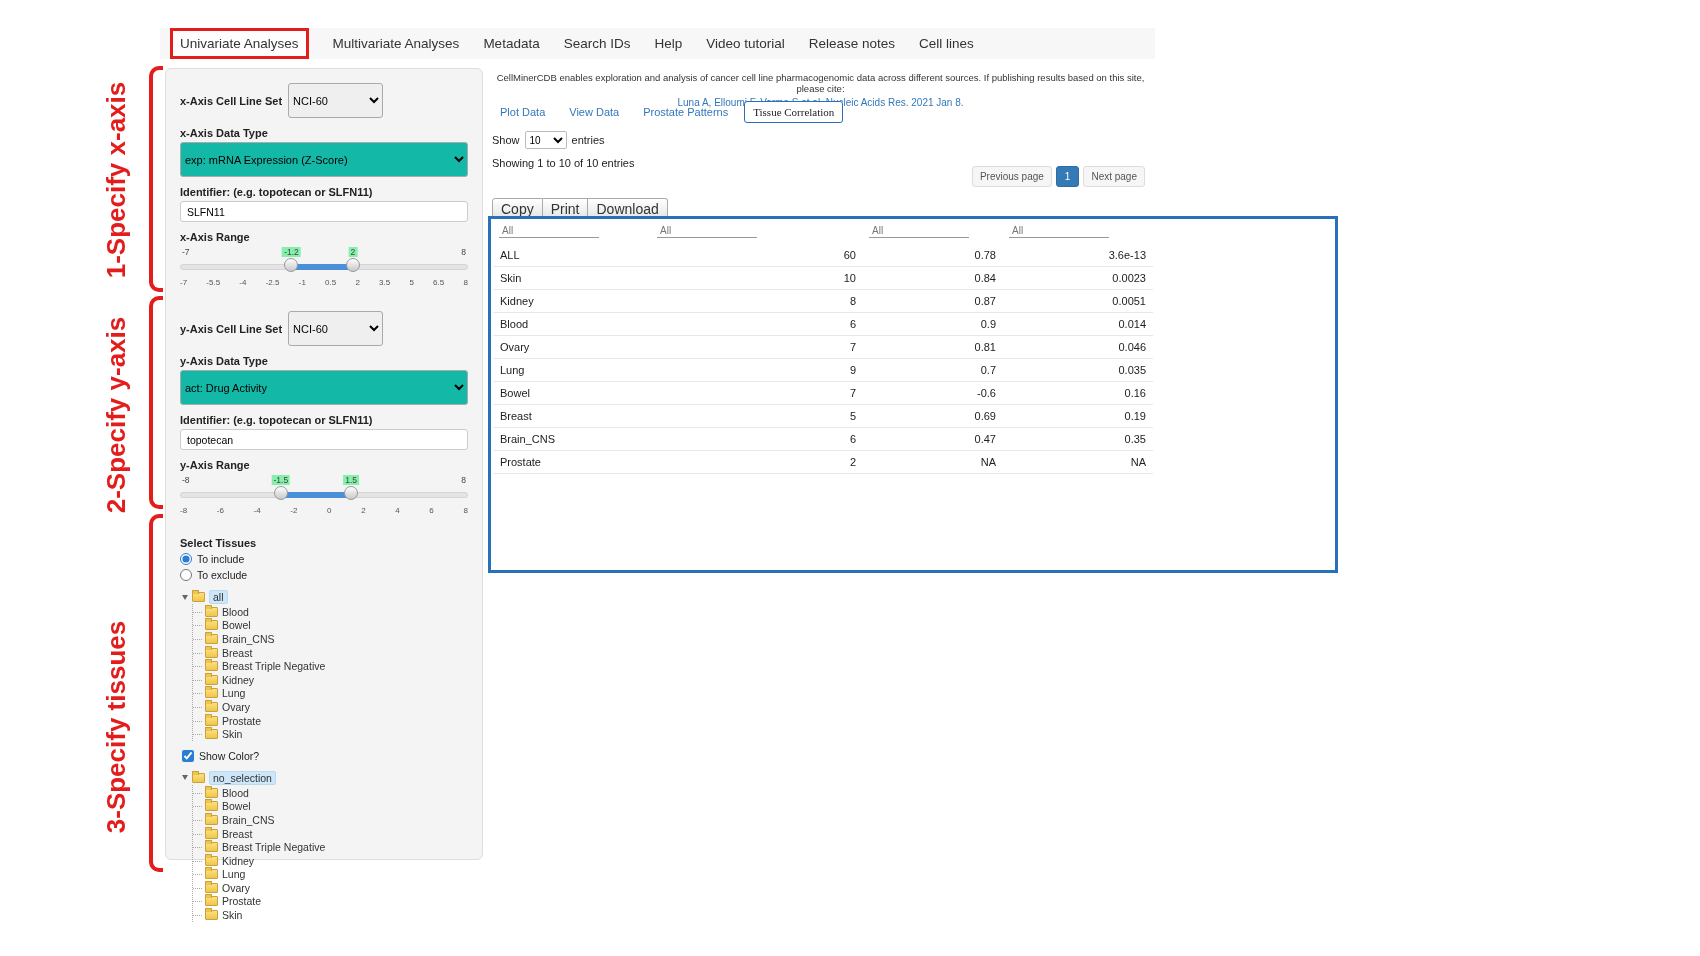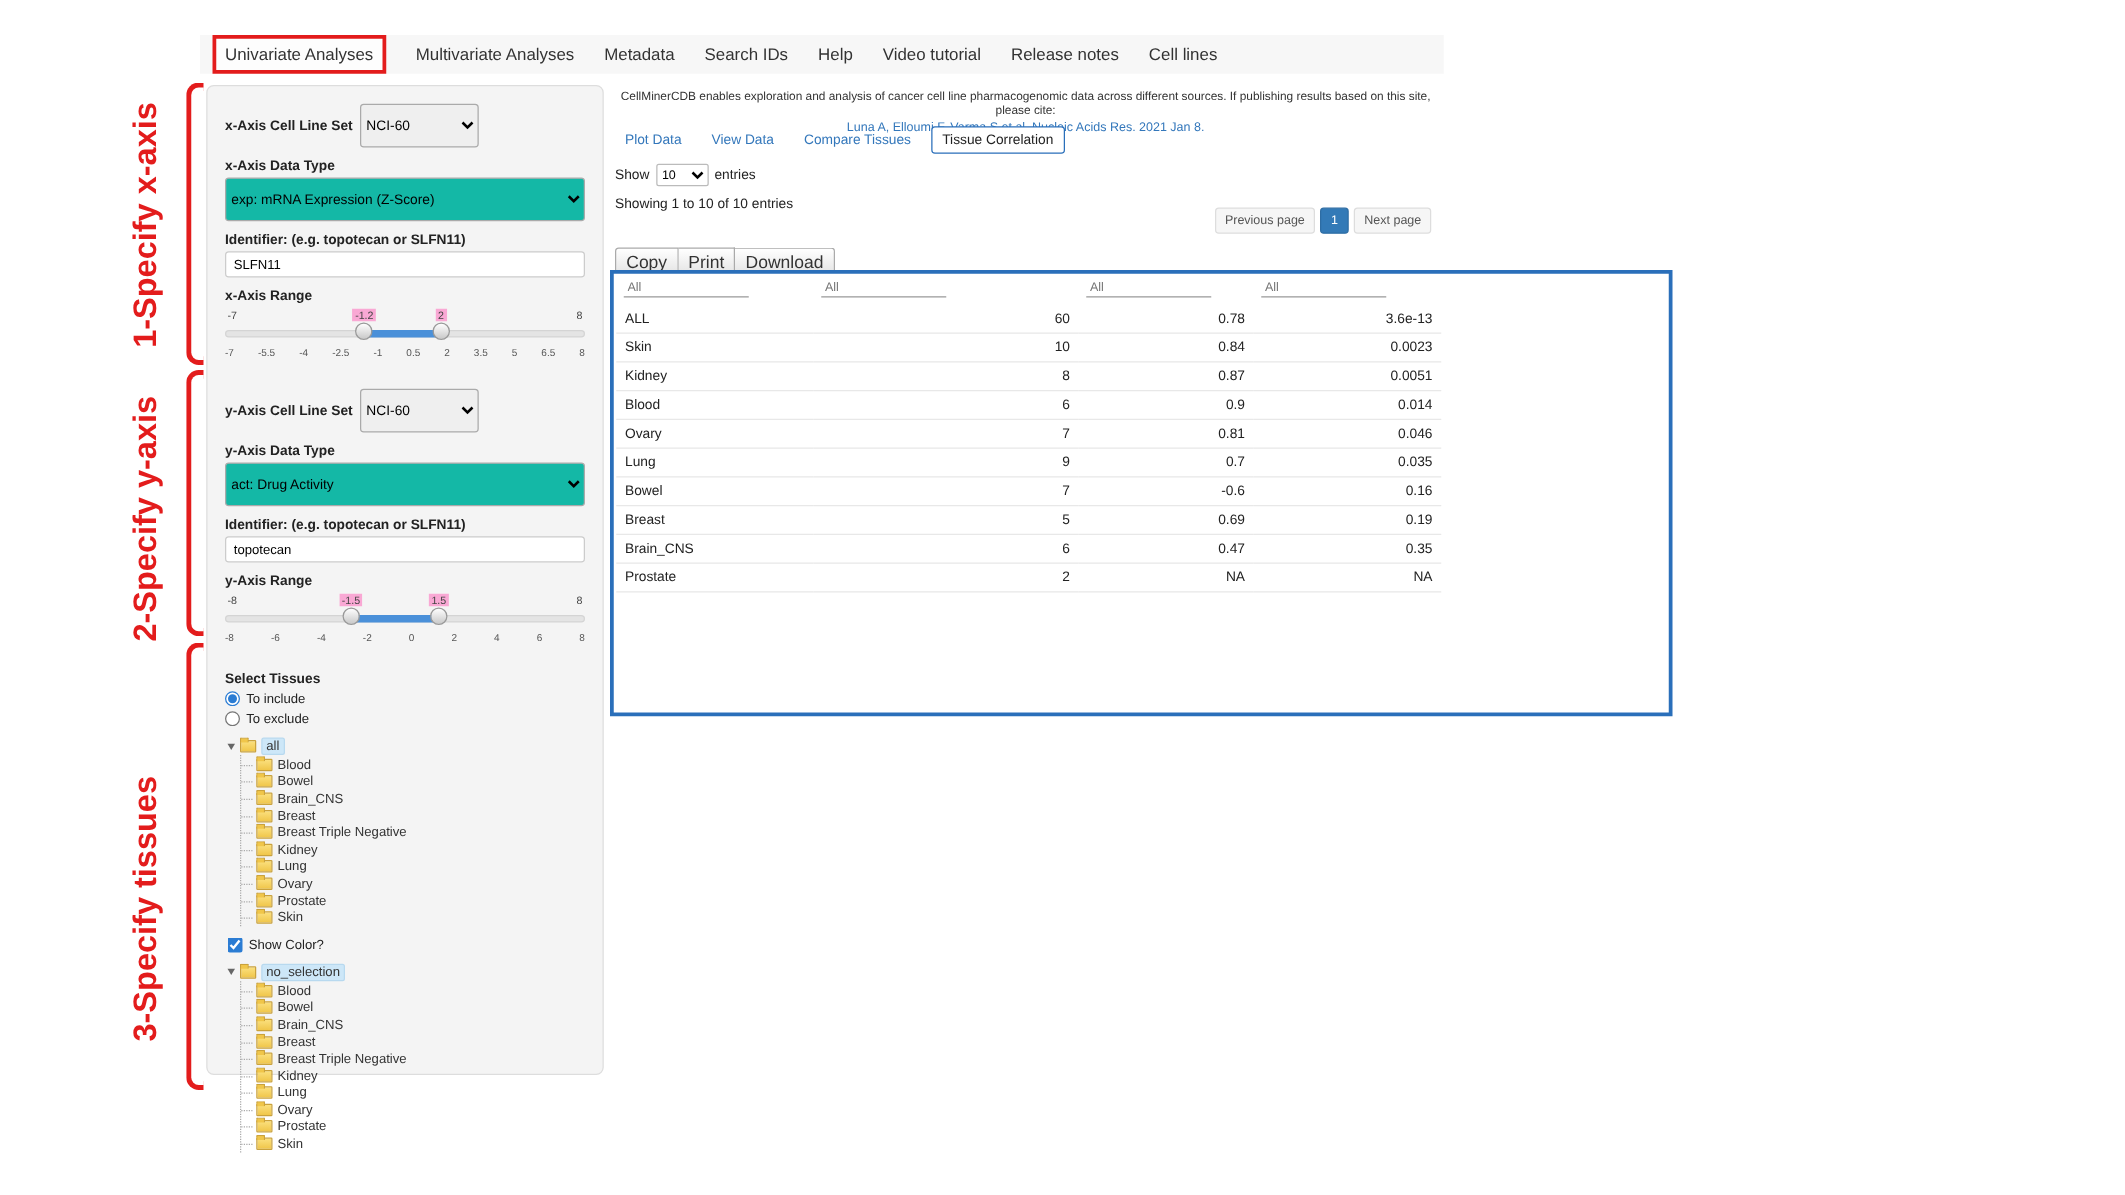--- a/index.html
+++ b/index.html
@@ -79,21 +79,21 @@
     border: 1px solid #ccc; border-radius: 3px;
     font-size: 10.5px; padding: 0 6px; background: #fff;
   }
 
   
   .slider { position: relative; height: 50px; margin-top: 4px; }
   .sl-min  { position:absolute; left:2px;  top:0; font-size:8.5px; color:#444; }
   .sl-max  { position:absolute; right:2px; top:0; font-size:8.5px; color:#444; }
   .sl-from, .sl-to {
     position:absolute; top:0; transform:translateX(-50%);
-    font-size:8.5px; color:#444; background:#f9a8d4; padding:0 2px;
+    font-size:8.5px; color:#444; background:#86efac; padding:0 2px;
   }
   .sl-track {
     position:absolute; left:0; right:0; top:17px; height:6px;
     background:#e4e4e4; border:1px solid #d4d4d4; border-radius:3px;
   }
   .sl-fill {
     position:absolute; top:17px; height:6px;
     background:#4a90d9; border-radius:3px;
   }
   .sl-handle {
@@ -154,21 +154,21 @@
     border-radius:1px 1px 0 0;
   }
 
   
   .main { position:absolute; left:488px; top:70px; width:852px; height:560px; }
   .citation { position:absolute; top:2px; left:0; width:665px; text-align:center; font-size:9.5px; color:#333; }
   .cite-link { color:#3377bb; font-size:10px; margin-top:3px; display:block; cursor:pointer; }
 
   .subtabs { position:absolute; top:31px; left:4px; display:flex; align-items:center; gap:8px; font-size:11px; }
   .subtab { color:#3377bb; padding:4px 8px; cursor:pointer; white-space:nowrap; }
-  .subtab.active { color:#222; border:1px solid #2a6fba; border-radius:3px; background:#fff; }
+  .subtab.active { color:#222; border:1px solid #2a6fba; border-radius:3px; background:#fff;font-family:Liberation Serif, serif; }
 
   .show-row { position:absolute; top:61px; left:4px; display:flex; align-items:center; gap:5px; font-size:11px; }
   .show-row select { font-size:10px; height:18px; width:42px; border:1px solid #bbb; border-radius:2px; background:#fff; }
 
   .showing-text { position:absolute; top:87px; left:4px; font-size:11px; }
 
   .pagination { position:absolute; top:96px; right:195px; display:flex; align-items:center; gap:4px; font-size:10px; }
   .page-btn { border:1px solid #ddd; background:#f6f6f6; color:#555; padding:4px 7px; border-radius:3px; cursor:pointer; white-space:nowrap; }
   .page-current { background:#337ab7; color:#fff; border:1px solid #2e6da4; padding:4px 8px; border-radius:3px; cursor:pointer; }
 
@@ -430,21 +430,21 @@
 <div class="main">
 
   <div class="citation">
     <span>CellMinerCDB enables exploration and analysis of cancer cell line pharmacogenomic data across different sources. If publishing results based on this site, please cite:</span>
     <span class="cite-link">Luna A, Elloumi F, Varma S et al. Nucleic Acids Res. 2021 Jan 8.</span>
   </div>
 
   <div class="subtabs">
     <span class="subtab">Plot Data</span>
     <span class="subtab">View Data</span>
-    <span class="subtab">Compare Tissues</span>
+    <span class="subtab">Prostate Patterns</span>
     <span class="subtab active">Tissue Correlation</span>
   </div>
 
   <div class="show-row">
     <span>Show</span>
     <select>
       <option>10</option>
     </select>
     <span>entries</span>
   </div>

